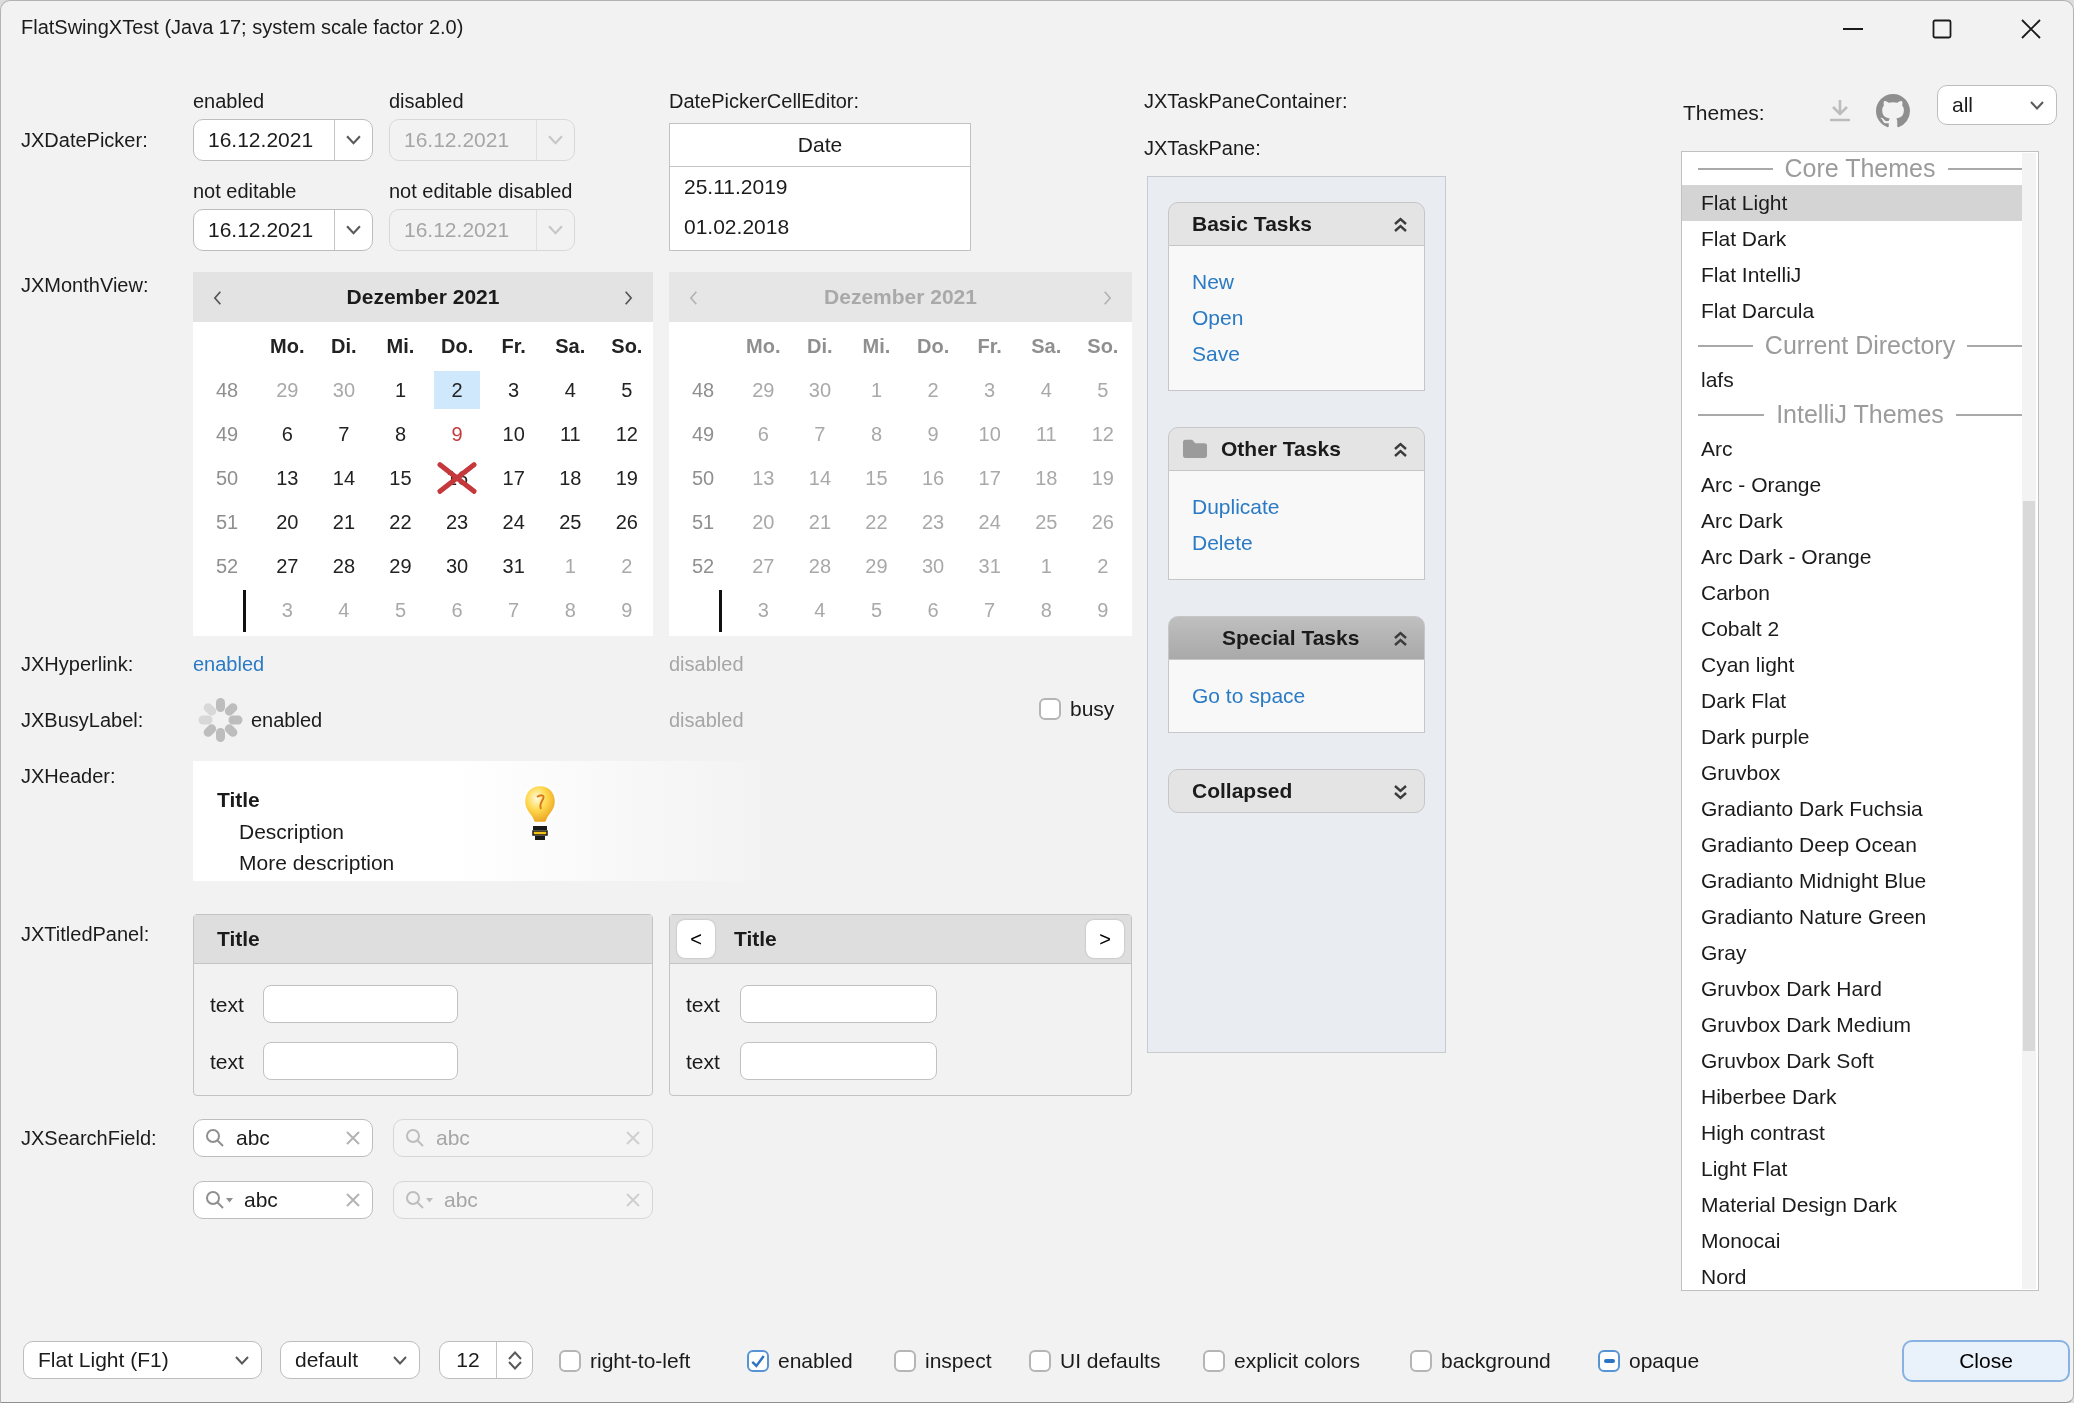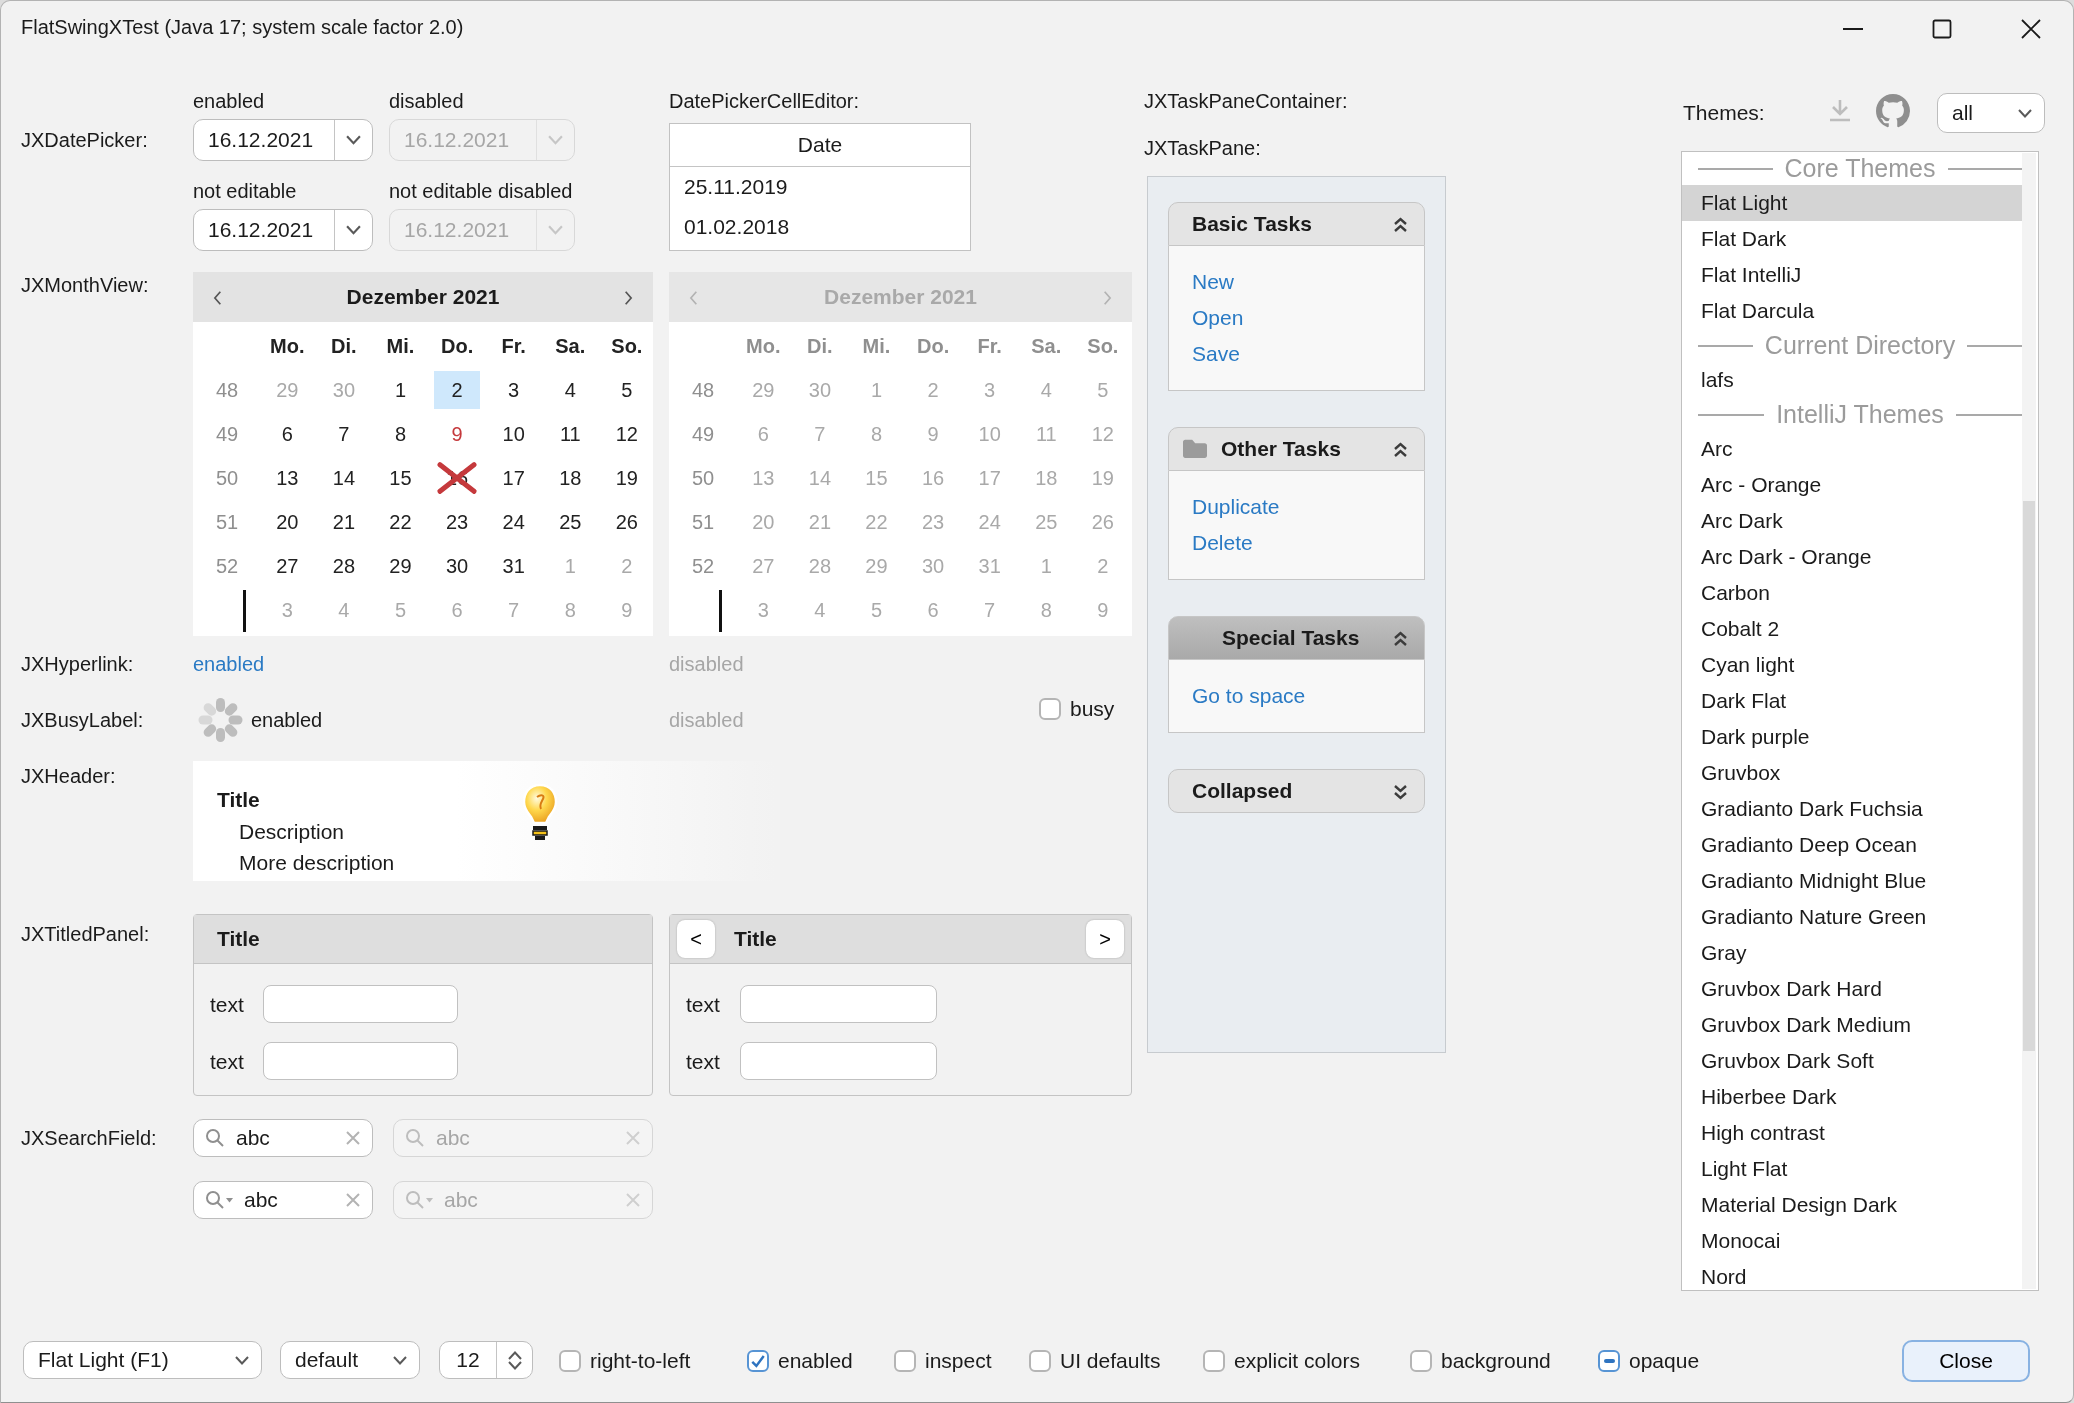--- a/index.html
+++ b/index.html
@@ -103,21 +103,21 @@
   .th-sep{height:33px;display:flex;align-items:center;color:#9b9b9b;font-size:25px;padding:0 16px;}
   .th-sep .line{flex:1;height:2px;background:#a9a9a9;}
   .th-sep .sep-lbl{margin:0 12px;}
   .v-scroll{position:absolute;right:2px;top:1px;width:14px;height:1136px;background:#f3f3f3;}
   .v-thumb{position:absolute;left:1px;width:12px;top:348px;height:550px;background:#d9d9d9;}
 
   
   .spin{position:absolute;left:438px;top:1340px;width:94px;height:38px;background:#fff;border:1px solid #bdbdbd;border-radius:10px;box-sizing:border-box;display:flex;}
   .spin .sval{width:56px;display:flex;align-items:center;justify-content:center;font-size:21px;}
   .spin .sbtns{flex:1;border-left:1px solid #c4c4c4;display:flex;flex-direction:column;align-items:center;justify-content:center;gap:1px;}
-  .close-btn{position:absolute;left:1901px;top:1339px;width:128px;height:42px;background:#e9f1fb;border:2px solid #88b2e2;border-radius:10px;font-size:21px;font-family:"Liberation Sans",sans-serif;display:flex;align-items:center;justify-content:center;box-sizing:border-box;}
+  .close-btn{position:absolute;left:1901px;top:1339px;width:168px;height:42px;background:#e9f1fb;border:2px solid #88b2e2;border-radius:10px;font-size:21px;font-family:"Liberation Sans",sans-serif;display:flex;align-items:center;justify-content:center;box-sizing:border-box;}
 </style>
 </head>
 <body>
 
 <div id="app">
 
   <div class="titlebar">
     <div class="title-text">FlatSwingXTest (Java 17;  system scale factor 2.0)</div>
     <button class="winbtn" style="left:1820px">
       <svg width="24" height="24" viewBox="0 0 24 24">
@@ -695,21 +695,21 @@
     <svg width="30" height="30" viewBox="0 0 30 30">
       <path d="M15 4 v13 M8 11 l7 7 7-7" fill="none" stroke="#bdbdbd" stroke-width="2.6"></path>
       <path d="M5 24 h20" stroke="#bdbdbd" stroke-width="2.6"></path>
     </svg>
   </button>
   <button class="winbtn" style="left:1868px;top:88px;width:48px;height:44px">
     <svg width="34" height="34" viewBox="0 0 16 16">
       <path fill="#8f8f8f" d="M8 0C3.58 0 0 3.58 0 8c0 3.54 2.29 6.53 5.47 7.59.4.07.55-.17.55-.38 0-.19-.01-.82-.01-1.49-2.01.37-2.53-.49-2.69-.94-.09-.23-.48-.94-.82-1.13-.28-.15-.68-.52-.01-.53.63-.01 1.08.58 1.23.82.72 1.21 1.87.87 2.33.66.07-.52.28-.87.51-1.07-1.78-.2-3.64-.89-3.64-3.95 0-.87.31-1.59.82-2.15-.08-.2-.36-1.02.08-2.12 0 0 .67-.21 2.2.82.64-.18 1.32-.27 2-.27.68 0 1.36.09 2 .27 1.53-1.04 2.2-.82 2.2-.82.44 1.1.16 1.92.08 2.12.51.56.82 1.27.82 2.15 0 3.07-1.87 3.75-3.65 3.95.29.25.54.73.54 1.48 0 1.07-.01 1.93-.01 2.2 0 .21.15.46.55.38A8.01 8.01 0 0 0 16 8c0-4.42-3.58-8-8-8z"></path>
     </svg>
   </button>
-  <div class="combo" style="left:1936px;top:92px;width:108px;height:40px">
+  <div class="combo" style="left:1936px;top:84px;width:120px;height:40px">
     <span class="cval">all</span>
     <svg width="14" height="9" viewBox="0 0 14 9">
         <polyline points="1,1 7,7.5 13,1" fill="none" stroke="#5a5a5a" stroke-width="2"></polyline>
       </svg>
   </div>
 
   <div class="theme-list" id="themelist">
     <div class="v-scroll">
         <div class="v-thumb"></div>
       </div>

